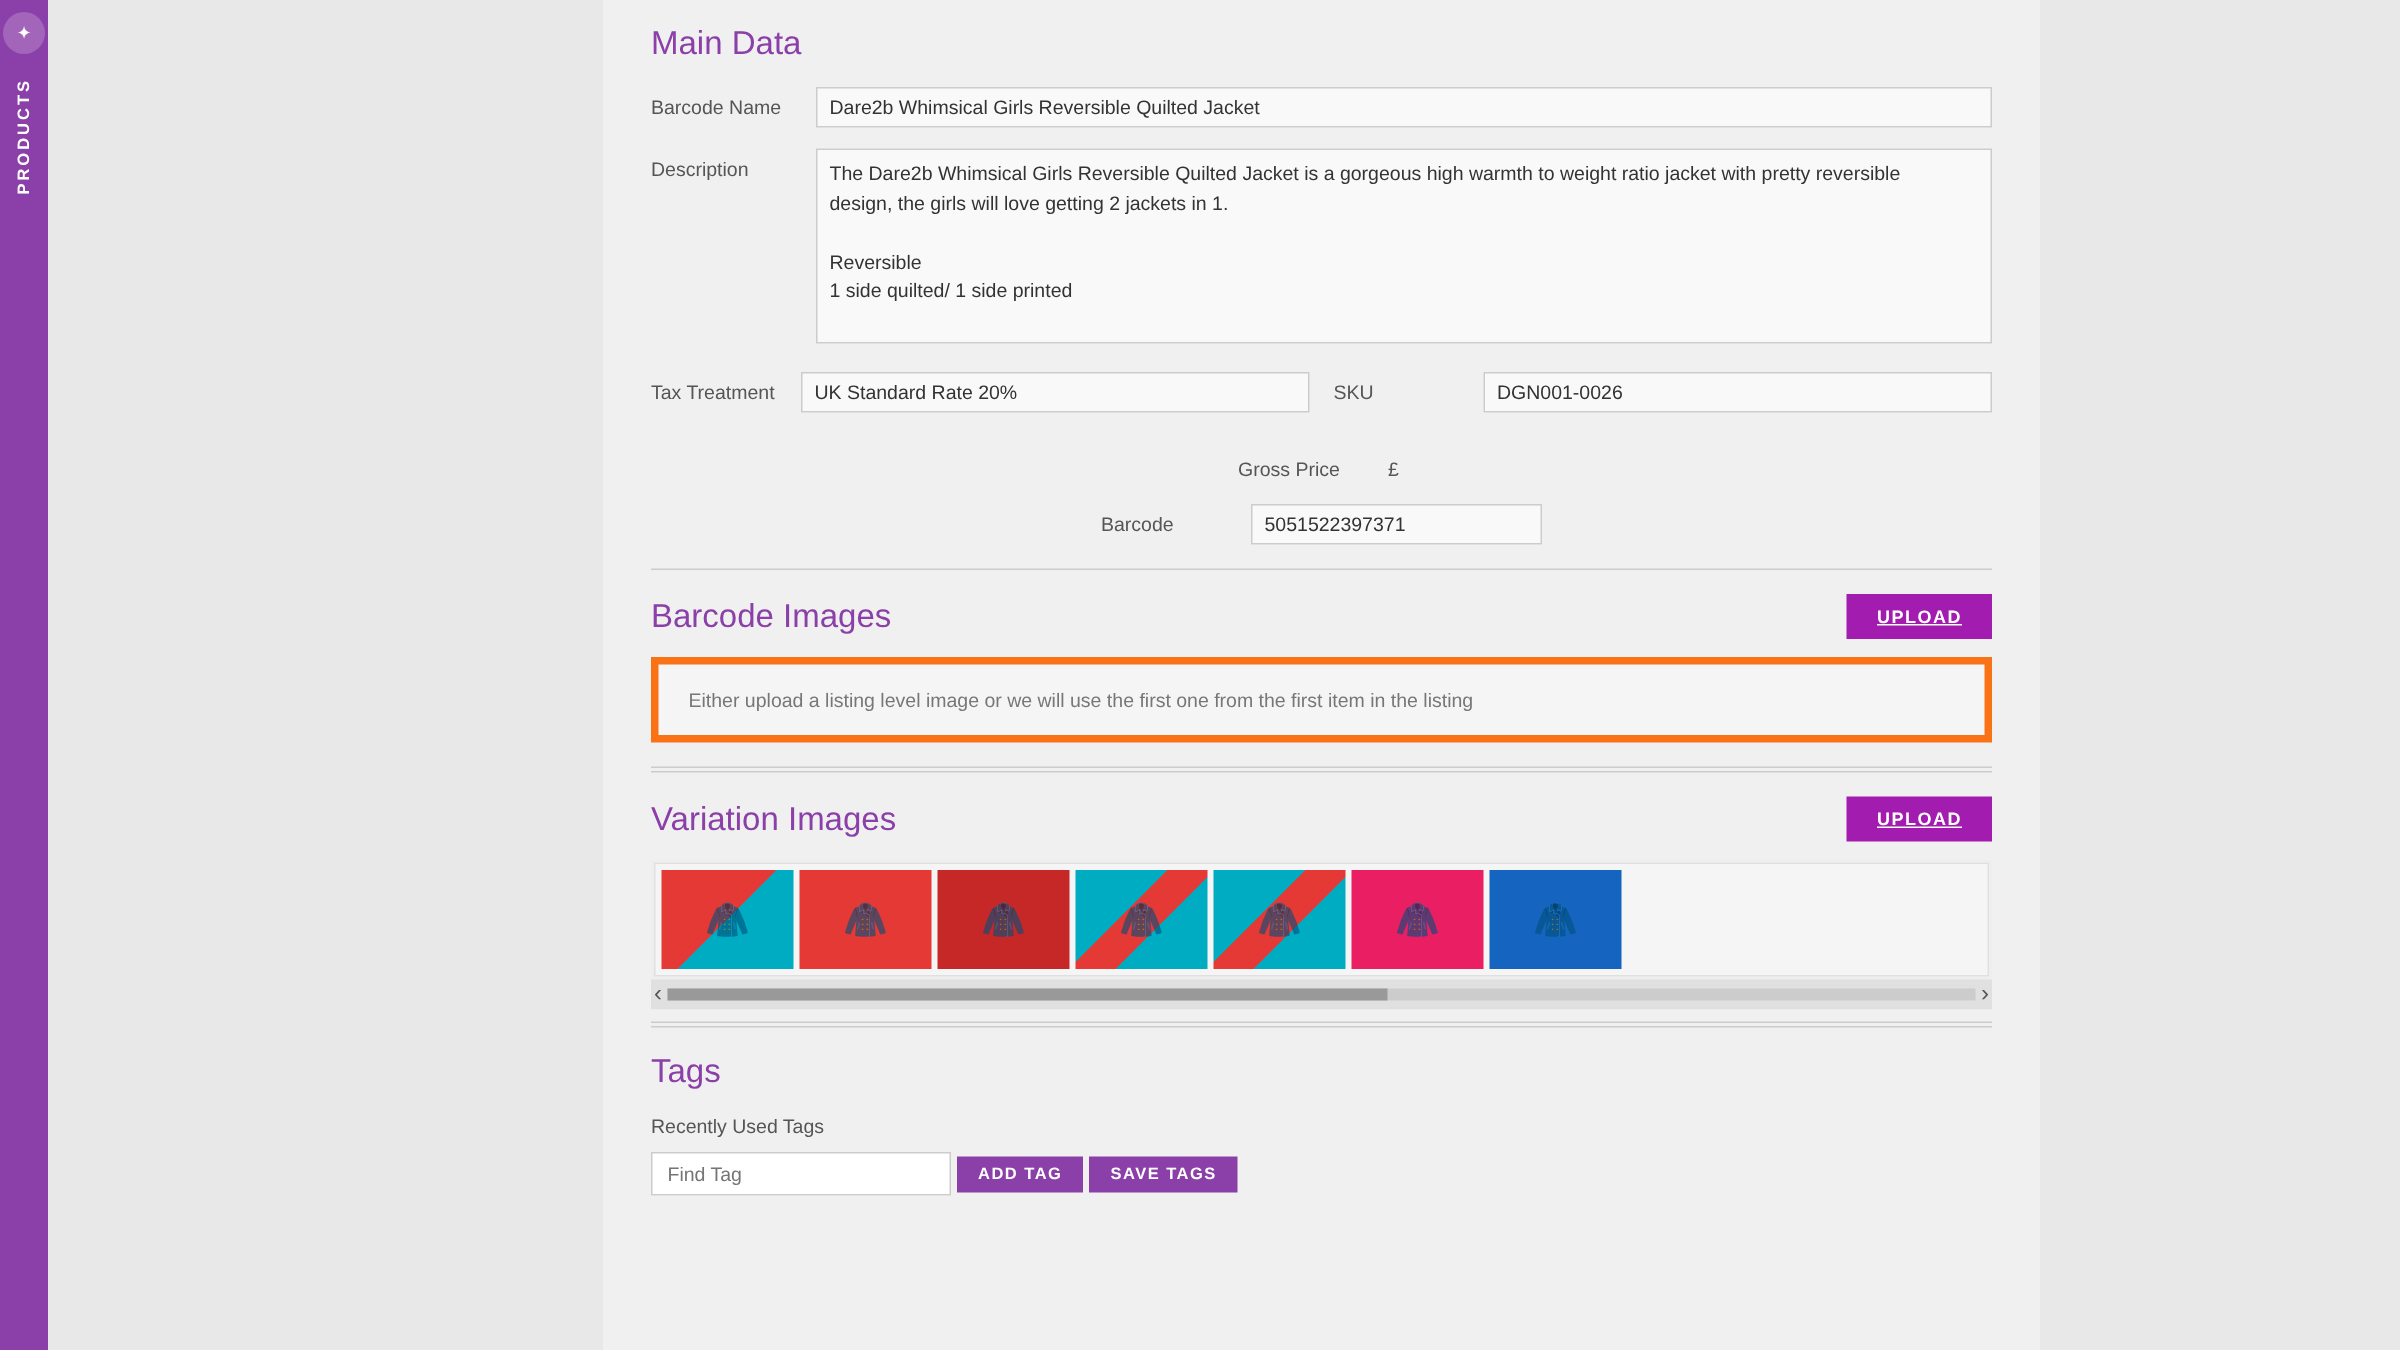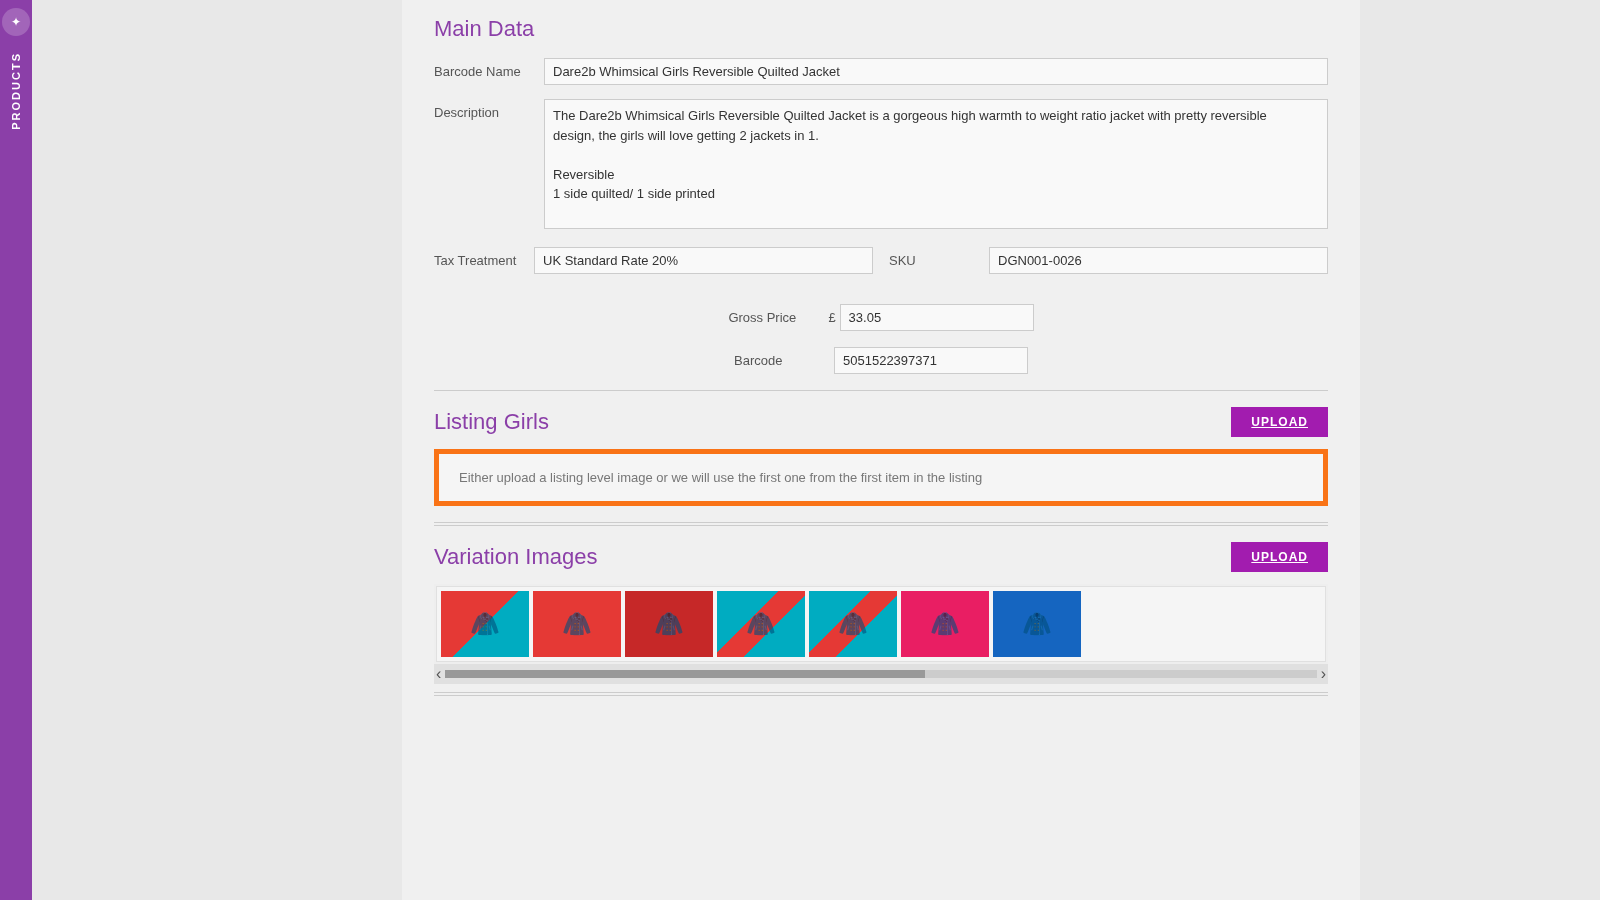--- a/index.html
+++ b/index.html
@@ -363,32 +363,31 @@
     <div class="form-col">
       <span class="form-col-label">SKU</span>
       <input class="form-col-input" type="text" value="DGN001-0026" style="">
     </div>
   </div>
 
   <div class="price-row">
     <div class="price-col">
       <span class="price-label">Gross Price</span>
       <span class="price-symbol">£</span>
-      <input class="price-input" type="text" value="33.05" style="">
     </div>
     <div class="price-col">
       <span class="price-label">Barcode</span>
       <input class="price-input" type="text" value="5051522397371" style="">
     </div>
   </div>
 
   <hr class="divider">
 
   <div class="section-header">
-    <h2 class="section-title" style="margin-bottom:0;">Listing Girls</h2>
+    <h2 class="section-title" style="margin-bottom:0;">Barcode Images</h2>
     <button class="btn-upload">UPLOAD</button>
   </div>
 
   <div class="listing-images-empty">Either upload a listing level image or we will use the first one from the first item in the listing</div>
 
   <hr class="divider">
   <hr class="divider" style="margin-top:-14px;">
 
   <div class="section-header">
     <h2 class="section-title" style="margin-bottom:0;">Variation Images</h2>
@@ -427,16 +426,26 @@
       <div class="strip-scrollbar" style="flex:1; position:relative; height:8px; background:#ccc;">
         <div class="strip-scrollbar-thumb" style="width:55%; left:0; position:absolute; height:8px; background:#999;"></div>
       </div>
       <button class="strip-nav-btn">›</button>
     </div>
   </div>
 
   <hr class="divider" style="margin-top:8px;">
   <hr class="divider" style="margin-top:-14px;">
 
+  <div class="tags-section">
+    <h2 class="section-title">Tags</h2>
+    <p class="tags-recently-label">Recently Used Tags</p>
+
+    <div class="tags-find-row">
+      <input class="tags-find-input" type="text" placeholder="Find Tag" style="">
+      <button class="btn-add-tag">ADD TAG</button>
+      <button class="btn-save-tags">SAVE TAGS</button>
+    </div>
+  </div>
 
 </div>
 
 <div class="right-spacer"></div>
 
 </body></html>

